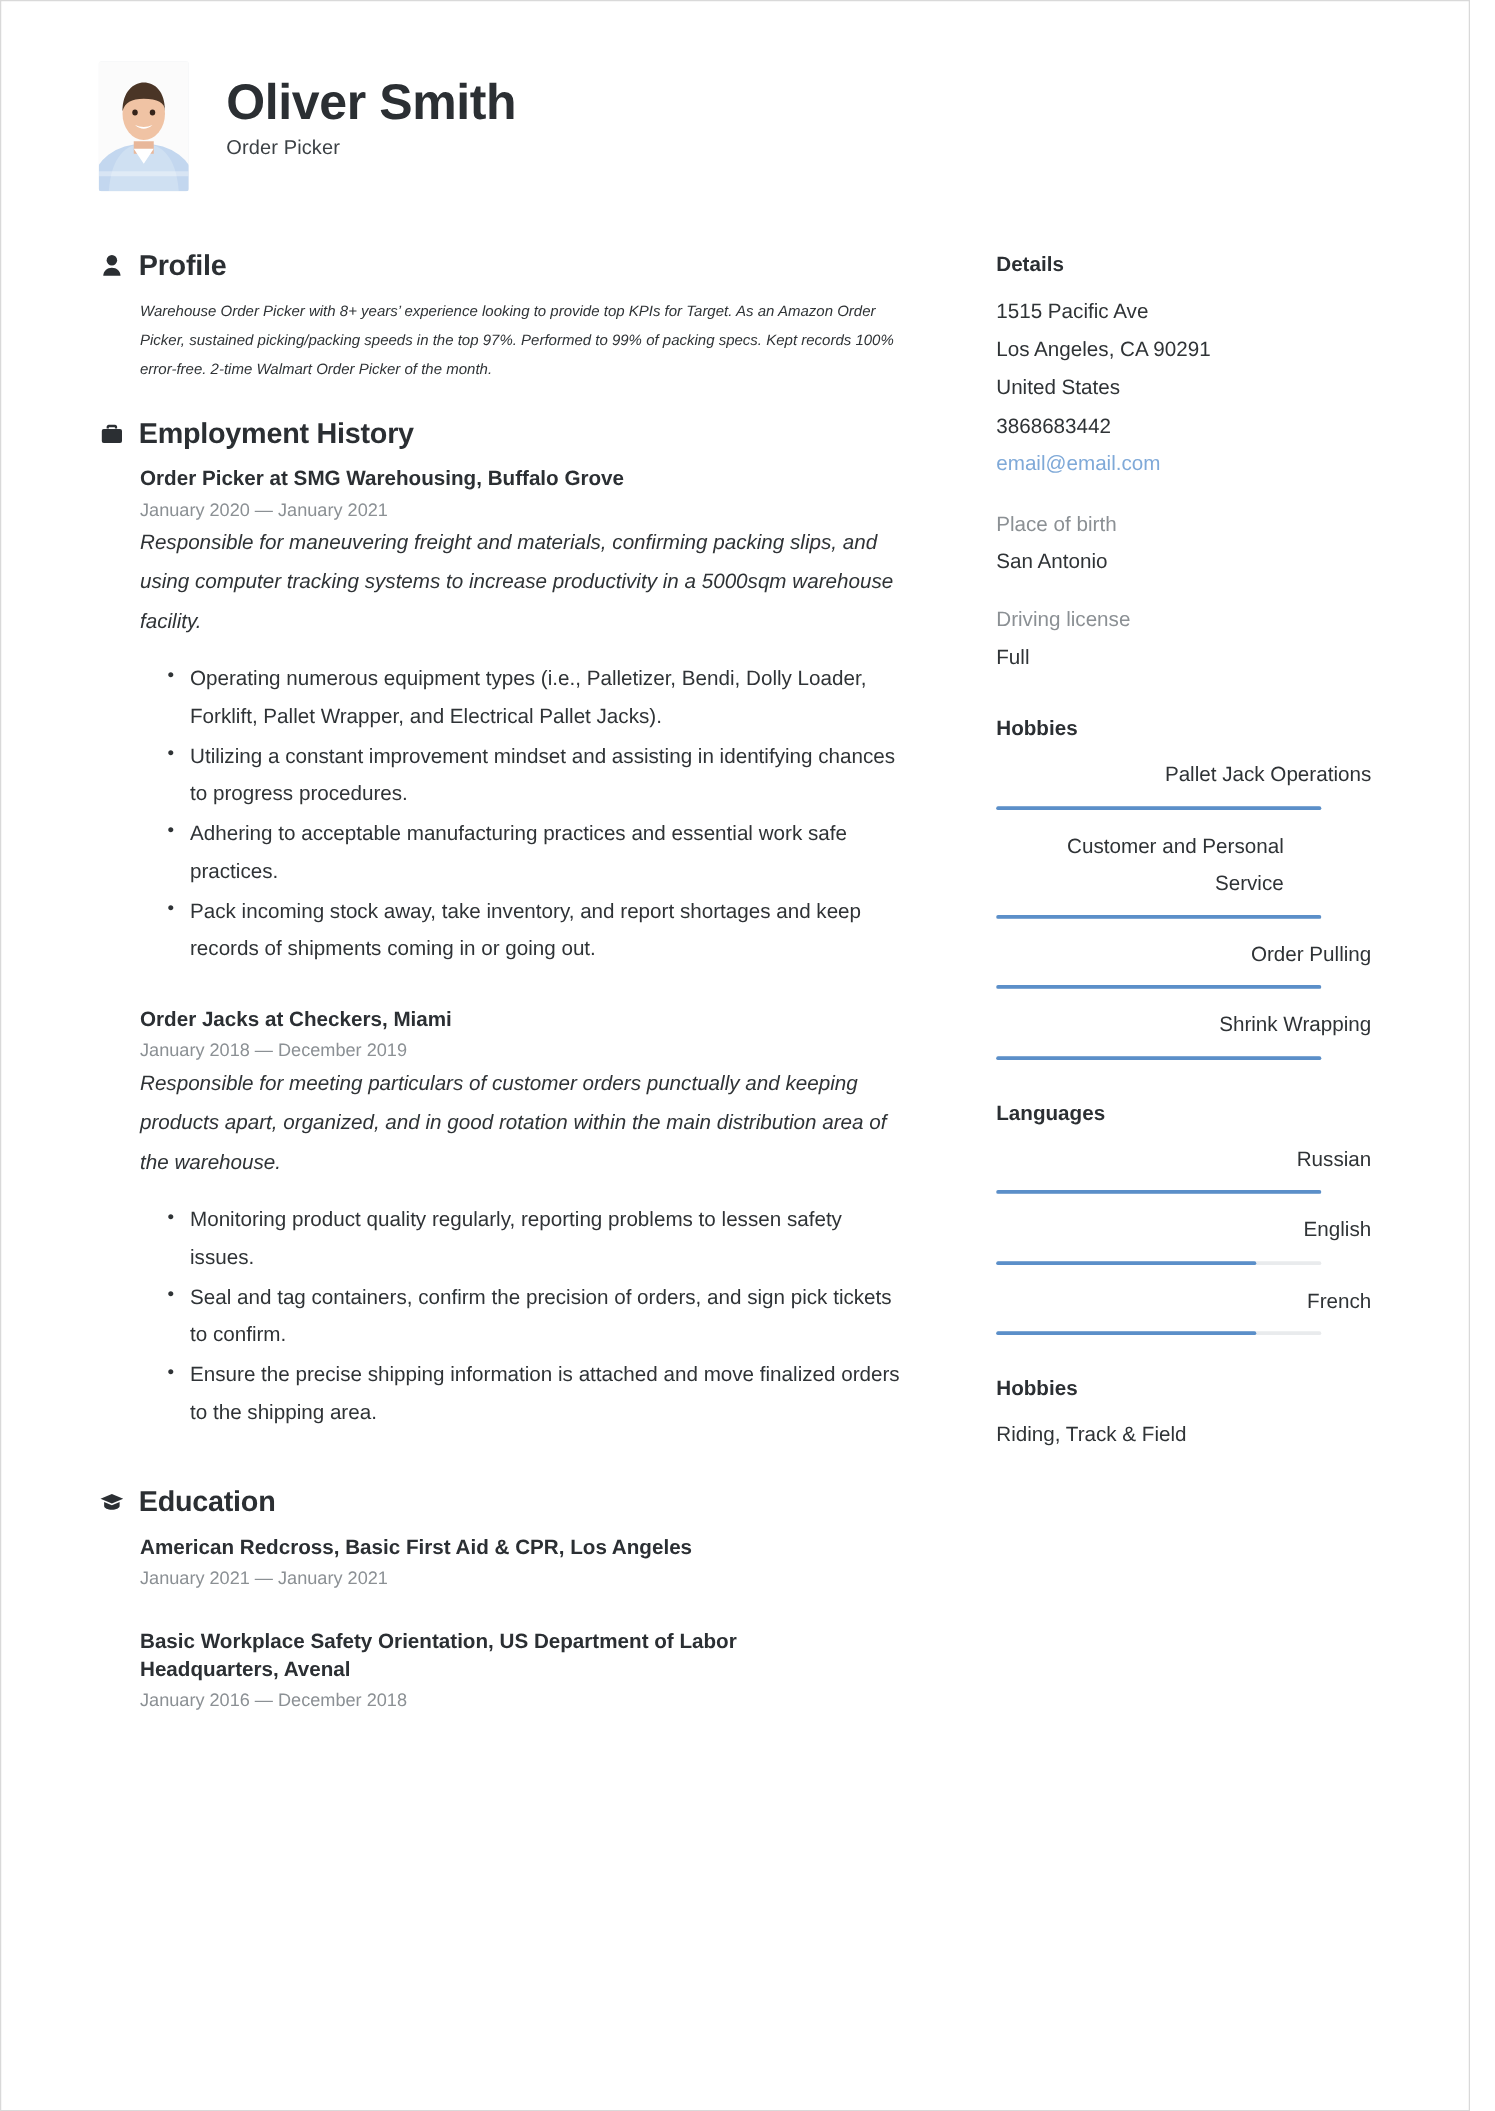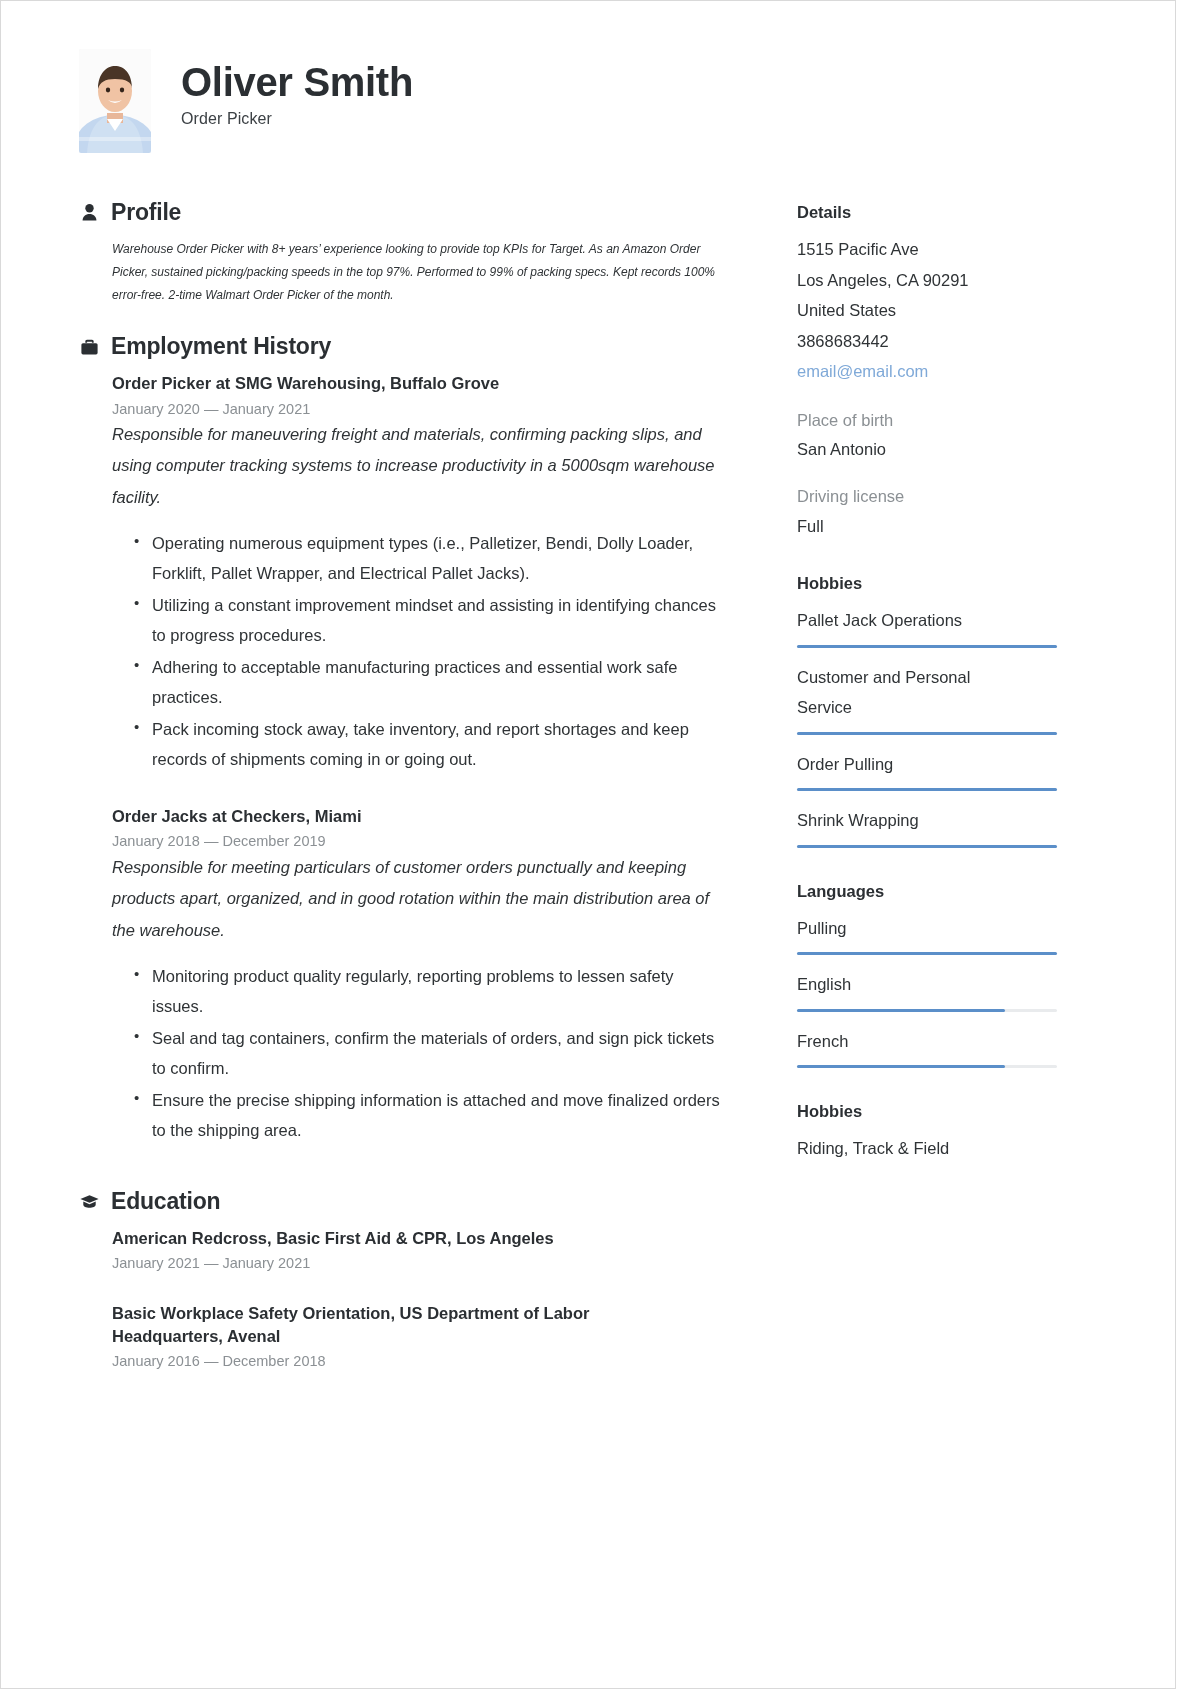--- a/index.html
+++ b/index.html
@@ -162,20 +162,21 @@
     color: #2f3336;
     line-height: 1.72;
   }
 
   .rate-item { margin-bottom: 14px; }
   .rate-label {
     font-size: 16.5px;
     color: #2f3336;
     line-height: 1.85;
     margin-bottom: 9px;
+    text-align: right;
   }
   .rate-track {
     position: relative;
     width: 260px;
     height: 3px;
     background: #e9ebed;
     border-radius: 2px;
   }
   .rate-fill {
     position: absolute;
@@ -254,21 +255,21 @@
               <li>Pack incoming stock away, take inventory, and report shortages and keep records of shipments coming in or going out.</li>
             </ul>
           </div>
 
           <div class="entry" style="margin-top:30px;">
             <div class="entry-title">Order Jacks at Checkers, Miami</div>
             <div class="entry-dates">January 2018 — December 2019</div>
             <div class="entry-desc">Responsible for meeting particulars of customer orders punctually and keeping products apart, organized, and in good rotation within the main distribution area of the warehouse.</div>
             <ul class="bullets">
               <li>Monitoring product quality regularly, reporting problems to lessen safety issues.</li>
-              <li>Seal and tag containers, confirm the materials of orders, and sign pick tickets to confirm.</li>
+              <li>Seal and tag containers, confirm the precision of orders, and sign pick tickets to confirm.</li>
               <li>Ensure the precise shipping information is attached and move finalized orders to the shipping area.</li>
             </ul>
           </div>
 
         </div>
       </div>
 
       <div class="section" style="margin-top:42px;">
         <div class="sec-head">
           <span class="sec-icon">
@@ -340,21 +341,21 @@
           <div class="rate-track">
             <div class="rate-fill" style="width: 100%;"></div>
           </div>
         </div>
       </div>
 
       <div class="side-sec" style="margin-top:34px;">
         <div class="side-title">Languages</div>
 
         <div class="rate-item">
-          <div class="rate-label">Pulling</div>
+          <div class="rate-label">Russian</div>
           <div class="rate-track">
             <div class="rate-fill" style="width: 100%;"></div>
           </div>
         </div>
 
         <div class="rate-item">
           <div class="rate-label">English</div>
           <div class="rate-track">
             <div class="rate-fill" style="width: 80%;"></div>
           </div>

